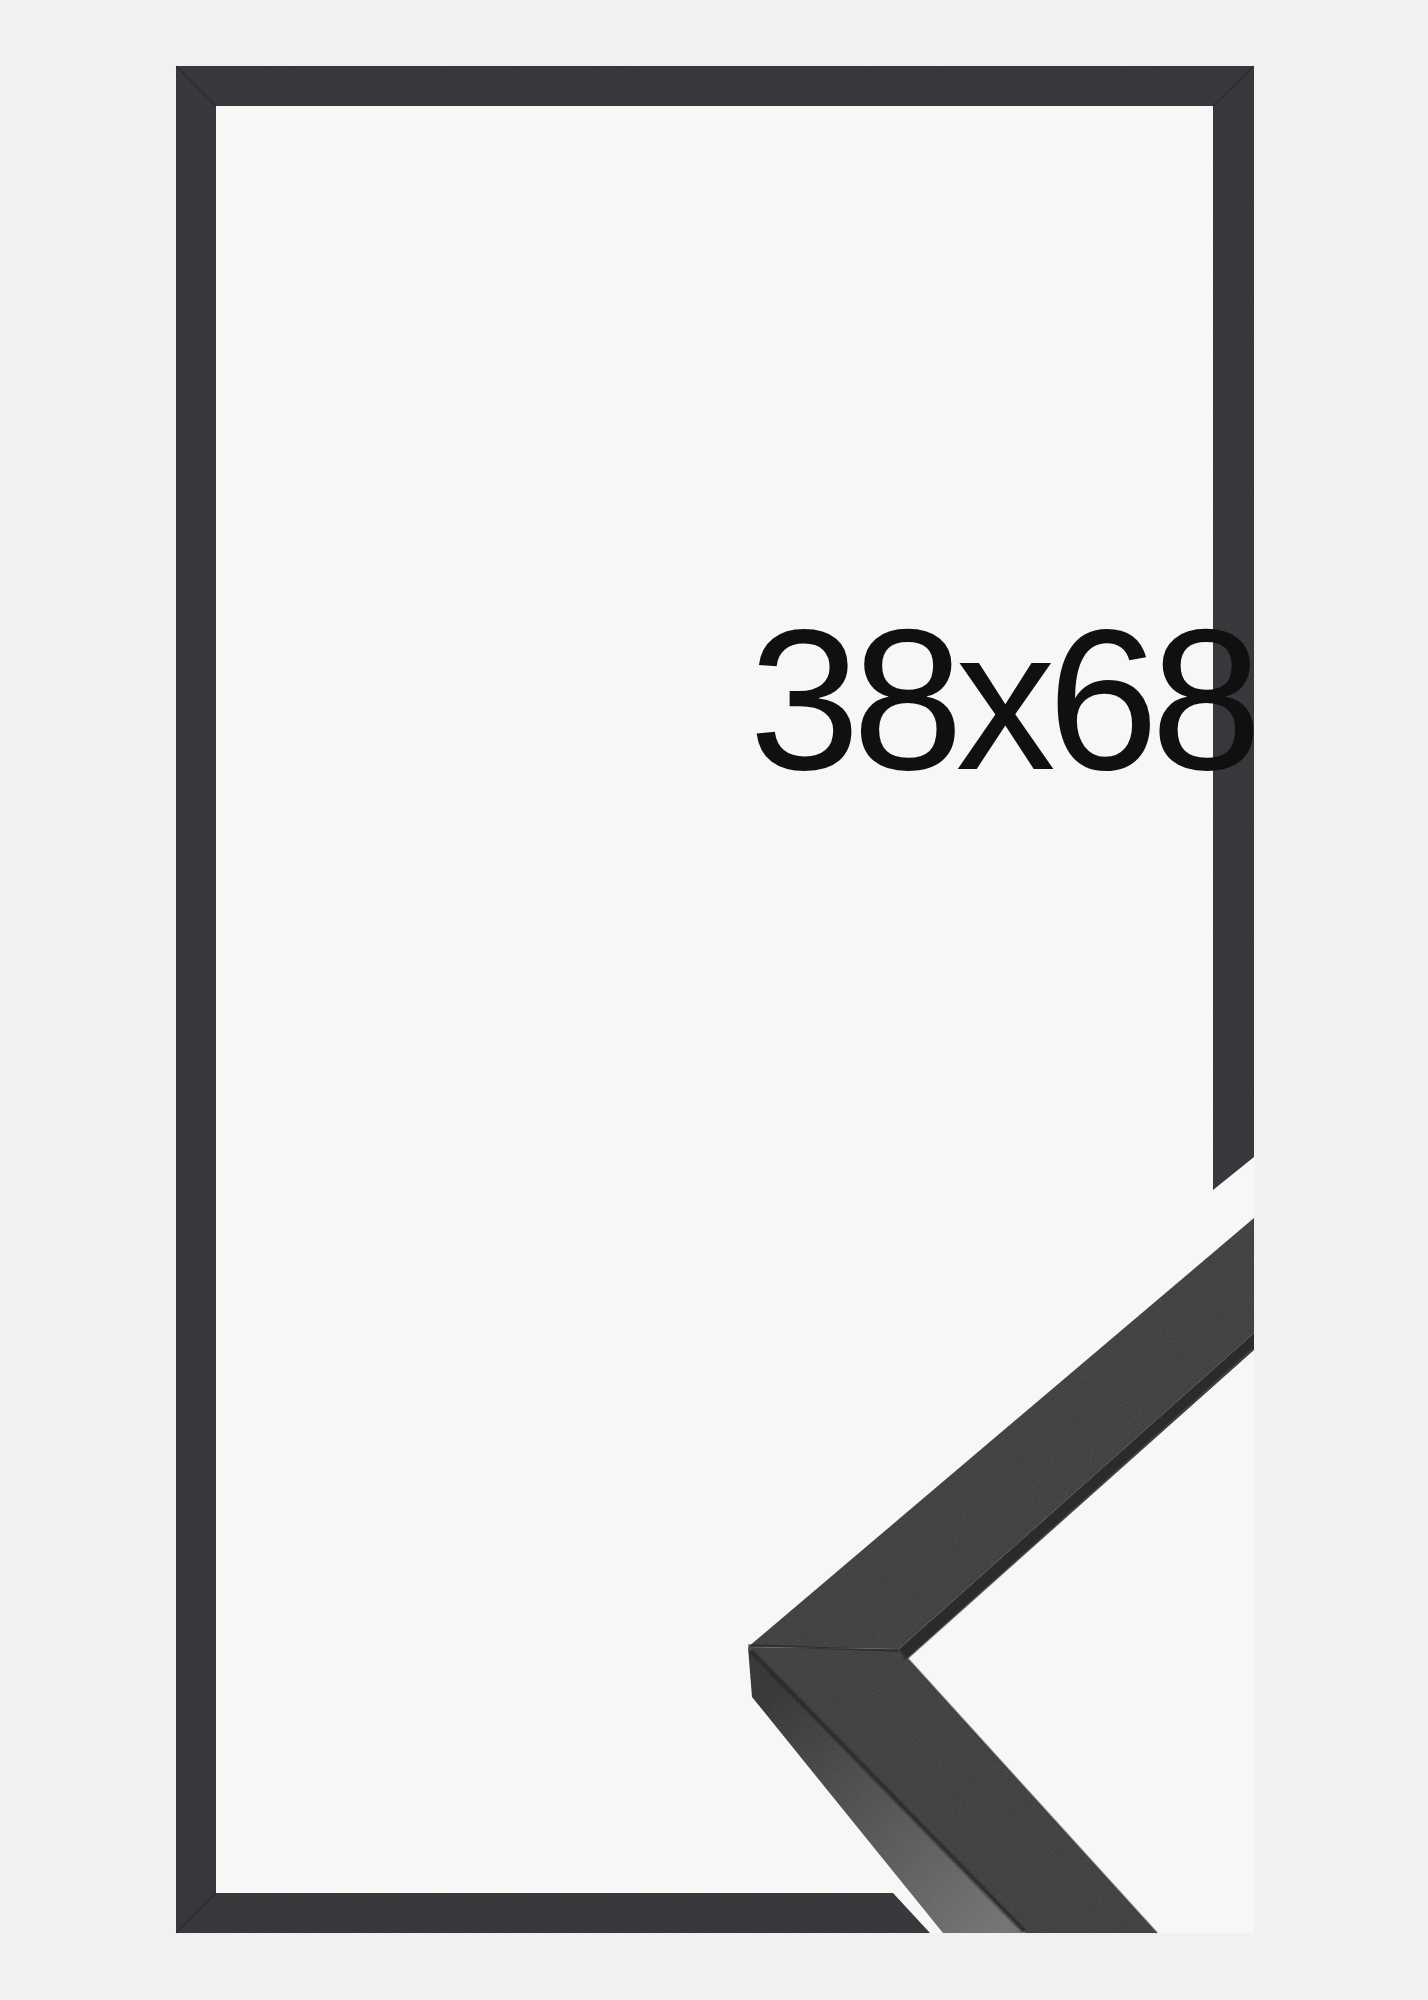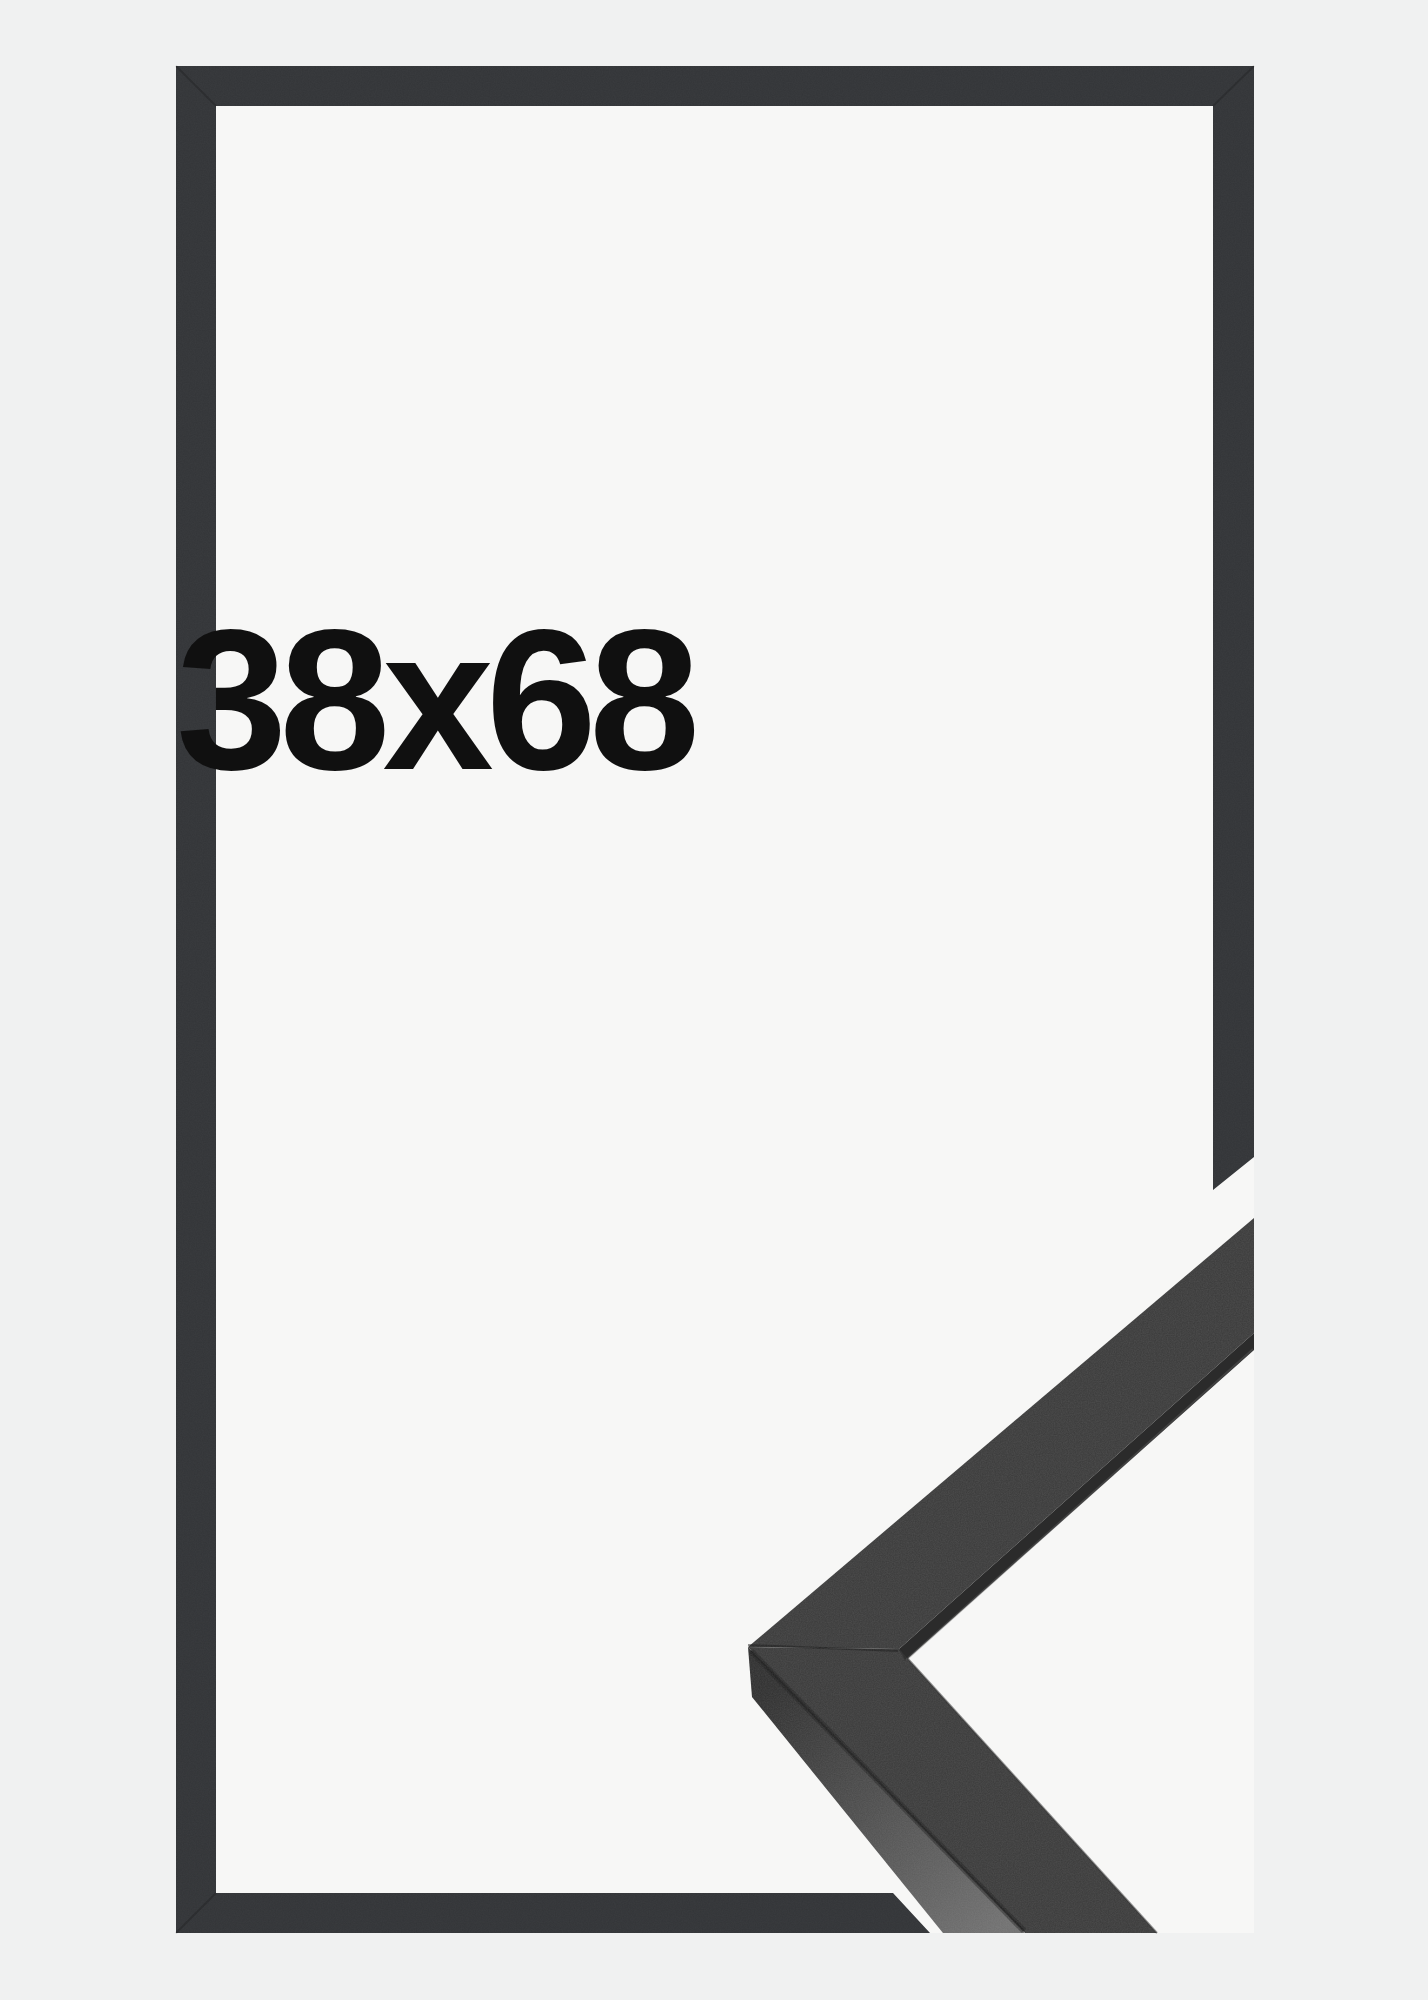--- a/index.html
+++ b/index.html
@@ -22,23 +22,23 @@
     display: block;
   }
   .size-label {
     position: absolute;
     left: 176px;
     top: 600px;
     width: 1078px;
     height: 200px;
     line-height: 200px;
     font-size: 200px;
-    font-weight: 700;
+    font-weight: 400;
     letter-spacing: -8px;
-    text-align: left;
+    text-align: right;
     color: var(--c-text, #101010);
     user-select: none;
     white-space: nowrap;
   }
 </style>
 </head>
 <body>
 
 <div class="stage">
 

